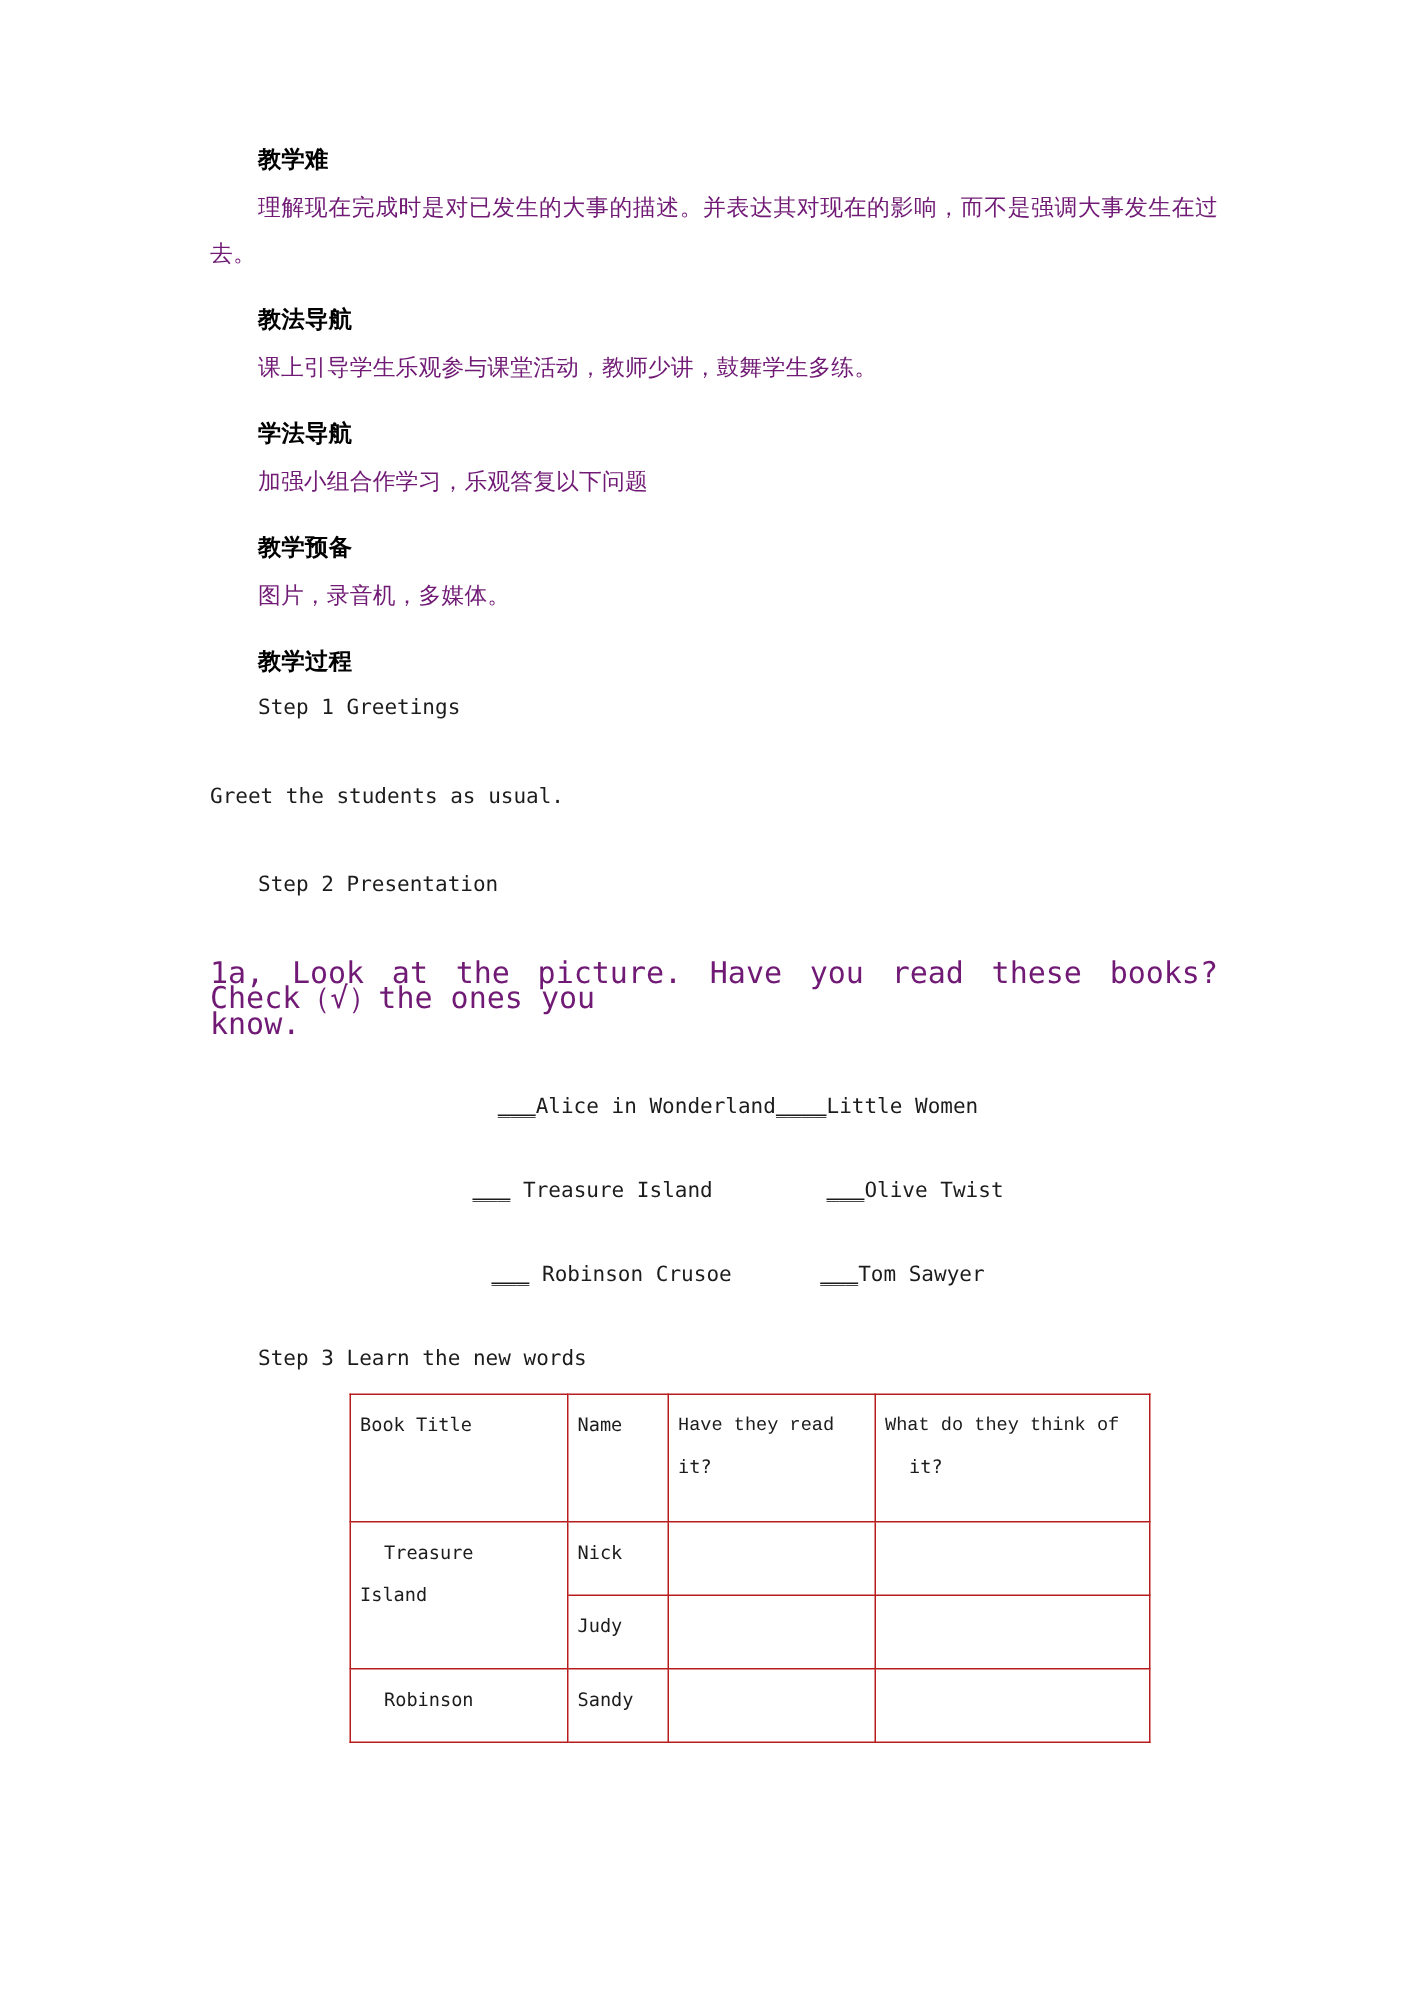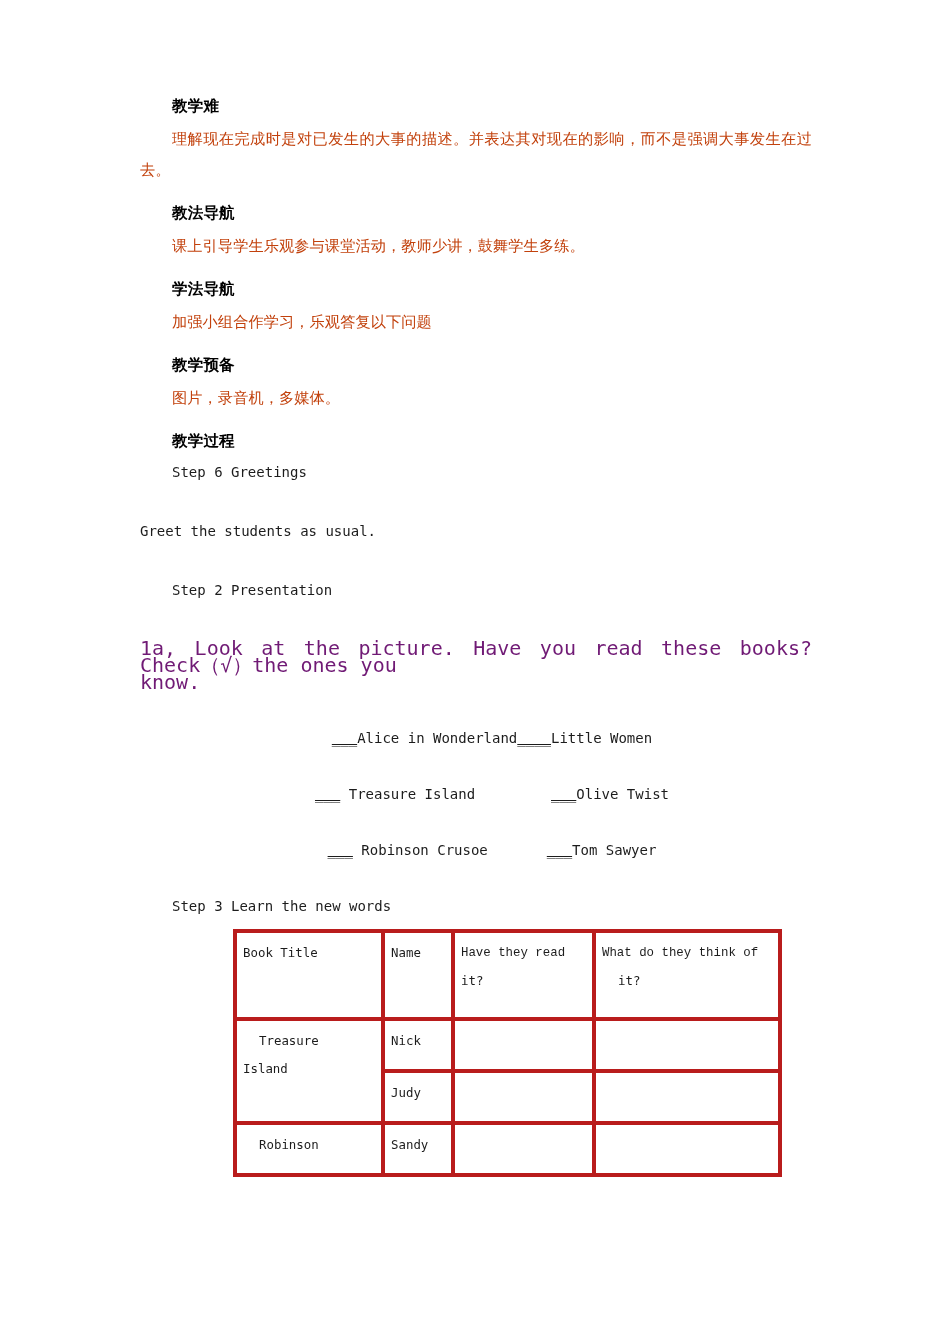--- a/index.html
+++ b/index.html
@@ -43,21 +43,21 @@
     color: #000;
     margin: 0 0 0 32px;
     letter-spacing: 0.2px;
   }
 
   
   .cn-body {
     font-family: Liberation Sans, sans-serif;
     font-size: 15.2px;
     line-height: 31px;
-    color: #c2410c;
+    color: #701a75;
     margin: 0;
     text-align: justify;
     text-justify: inter-ideograph;
     text-indent: 32px;
     letter-spacing: 0.1px;
   }
 
   .gap-sm { height: 12px; }
   .gap-md { height: 18px; }
   .gap-xs { height: 7px; }
@@ -120,21 +120,21 @@
   }
   table.chart {
     border-collapse: collapse;
     width: 485px;
     table-layout: fixed;
     font-family: "DejaVu Sans Mono", "Liberation Mono", monospace;
     font-size: 12.4px;
     color: #1c1c1c;
   }
   table.chart td {
-    border: 4px solid #b91c1c;
+    border: 1px solid #b91c1c;
     vertical-align: top;
     padding: 6px 5px 6px 6px;
     line-height: 28px;
   }
   td.c-title { width: 133px; }
   td.c-name  { width: 55px; }
   td.c-read  { width: 126px; }
   td.c-think { width: 171px; }
 
   td.hdr { height: 72px; }
@@ -176,21 +176,21 @@
     <div class="cn-heading">教学预备</div>
     <div class="gap-xs"></div>
     <p class="cn-body">图片，录音机，多媒体。</p>
 
     <div class="gap-md"></div>
 
     <div class="cn-heading">教学过程</div>
 
     <div class="gap-sm"></div>
 
-    <p class="mono mono-indent">Step 6 Greetings</p>
+    <p class="mono mono-indent">Step 1 Greetings</p>
     <div class="step-row"></div>
     <p class="mono">Greet the students as usual.</p>
     <div class="step-row"></div>
 
     <p class="mono mono-indent">Step 2 Presentation</p>
     <div class="step-row"></div>
 
     <p class="mono-just">1a, Look at the picture. Have you read these books? Check（√）the ones you</p>
     <p class="mono-just">know.</p>
 

